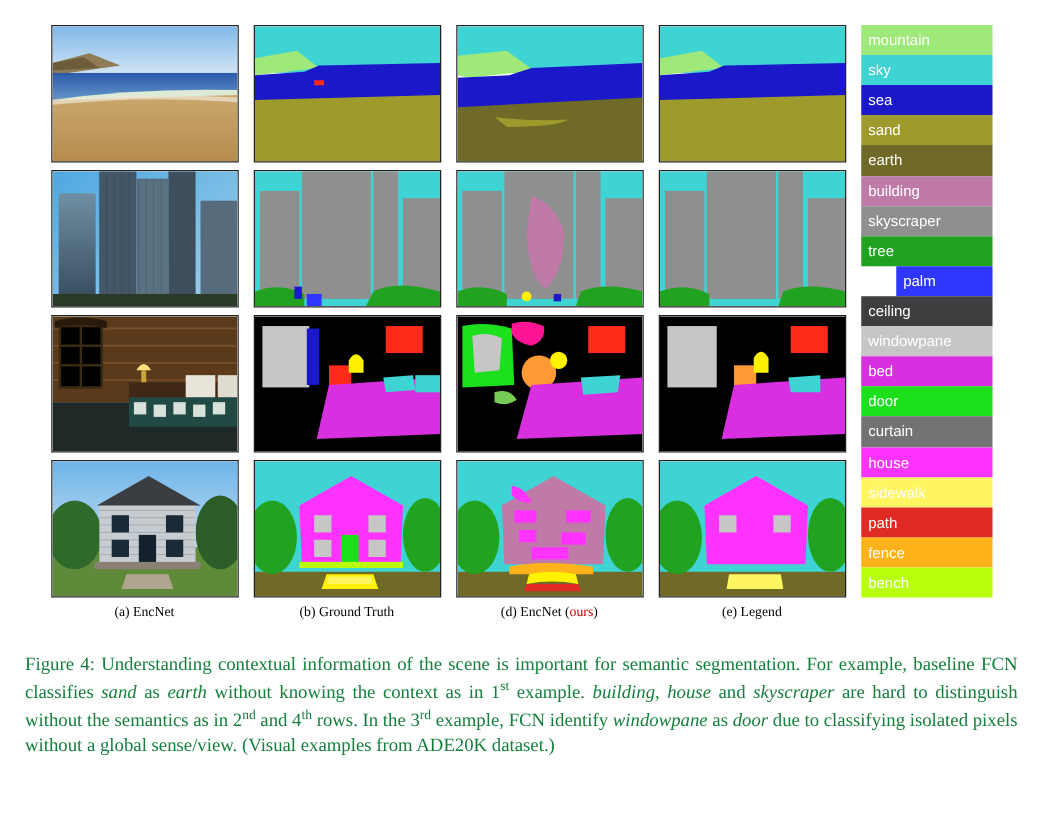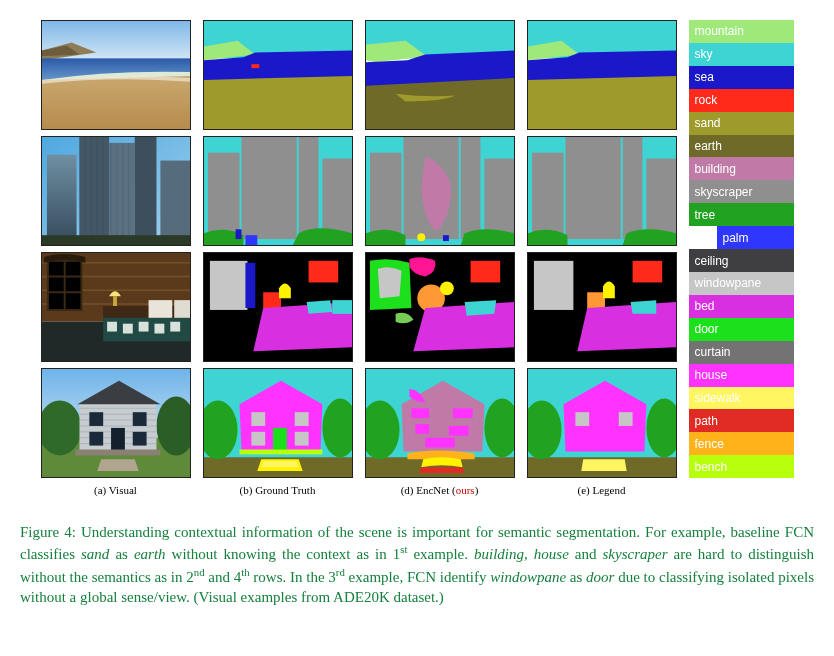--- a/index.html
+++ b/index.html
@@ -114,21 +114,20 @@
         <path d="M0 26 L34 20 L52 34 L0 40 Z" fill="#9fe87a"></path>
         <path d="M52 32 L150 30 L150 58 L0 62 L0 40 L40 37 Z" fill="#1a18c9"></path>
         <path d="M0 60 L150 56 L150 110 L0 110 Z" fill="#9f9a2c"></path>
       </svg>
     </div>
 
     <div class="legend" id="legend-col">
         <div class="legend-item" style="background: rgb(159, 232, 122);">mountain</div>
         <div class="legend-item" style="background: rgb(63, 212, 212);">sky</div>
         <div class="legend-item" style="background: rgb(26, 24, 201);">sea</div>
-        <div class="legend-item" style="background: rgb(255, 42, 26);">rock</div>
         <div class="legend-item" style="background: rgb(159, 154, 44);">sand</div>
         <div class="legend-item" style="background: rgb(111, 106, 40);">earth</div>
         <div class="legend-item" style="background: rgb(192, 122, 167);">building</div>
         <div class="legend-item" style="background: rgb(143, 143, 143);">skyscraper</div>
         <div class="legend-item" style="background: rgb(33, 163, 33);">tree</div>
         <div class="legend-item" style="background: rgb(47, 55, 255); margin-left: 28px;">palm</div>
         <div class="legend-item" style="background: rgb(63, 63, 66);">ceiling</div>
         <div class="legend-item" style="background: rgb(198, 198, 198);">windowpane</div>
         <div class="legend-item" style="background: rgb(216, 47, 224);">bed</div>
         <div class="legend-item" style="background: rgb(29, 224, 29);">door</div>
@@ -339,21 +338,21 @@
         <path d="M0 90 L150 90 L150 110 L0 110 Z" fill="#6f6a28"></path>
         <ellipse cx="14" cy="62" rx="20" ry="30" fill="#21a321"></ellipse>
         <ellipse cx="138" cy="60" rx="18" ry="30" fill="#21a321"></ellipse>
         <path d="M36 36 L78 12 L120 36 L118 84 L38 84 Z" fill="#ff33ff"></path>
         <rect x="48" y="44" width="14" height="14" fill="#c6c6c6"></rect>
         <rect x="92" y="44" width="14" height="14" fill="#c6c6c6"></rect>
         <path d="M56 92 L98 92 L100 104 L54 104 Z" fill="#fff561"></path>
       </svg>
     </div>
 
-    <div class="subcap">(a) Visual</div>
+    <div class="subcap">(a) EncNet</div>
     <div class="subcap">(b) Ground Truth</div>
     <div class="subcap">
       <span>(d) EncNet (</span><span class="ours-sub">ours</span><span>)</span>
     </div>
     <div class="subcap">(e) Legend</div>
   </div>
 
   <p class="caption">
     <span>Figure 4:</span><span> Understanding contextual information of the scene is important for semantic segmentation. For example, baseline FCN classifies </span><em>sand</em><span> as </span><em>earth</em><span> without knowing the context as in 1</span><sup>st</sup><span> example. </span><em>building</em><span>, </span><em>house</em><span> and </span><em>skyscraper</em><span> are hard to distinguish without the semantics as in 2</span><sup>nd</sup><span> and 4</span><sup>th</sup><span> rows. In the 3</span><sup>rd</sup><span> example, FCN identify </span><em>windowpane</em><span> as </span><em>door</em><span> due to classifying isolated pixels without a global sense/view. (Visual examples from ADE20K dataset.)</span>
   </p>

